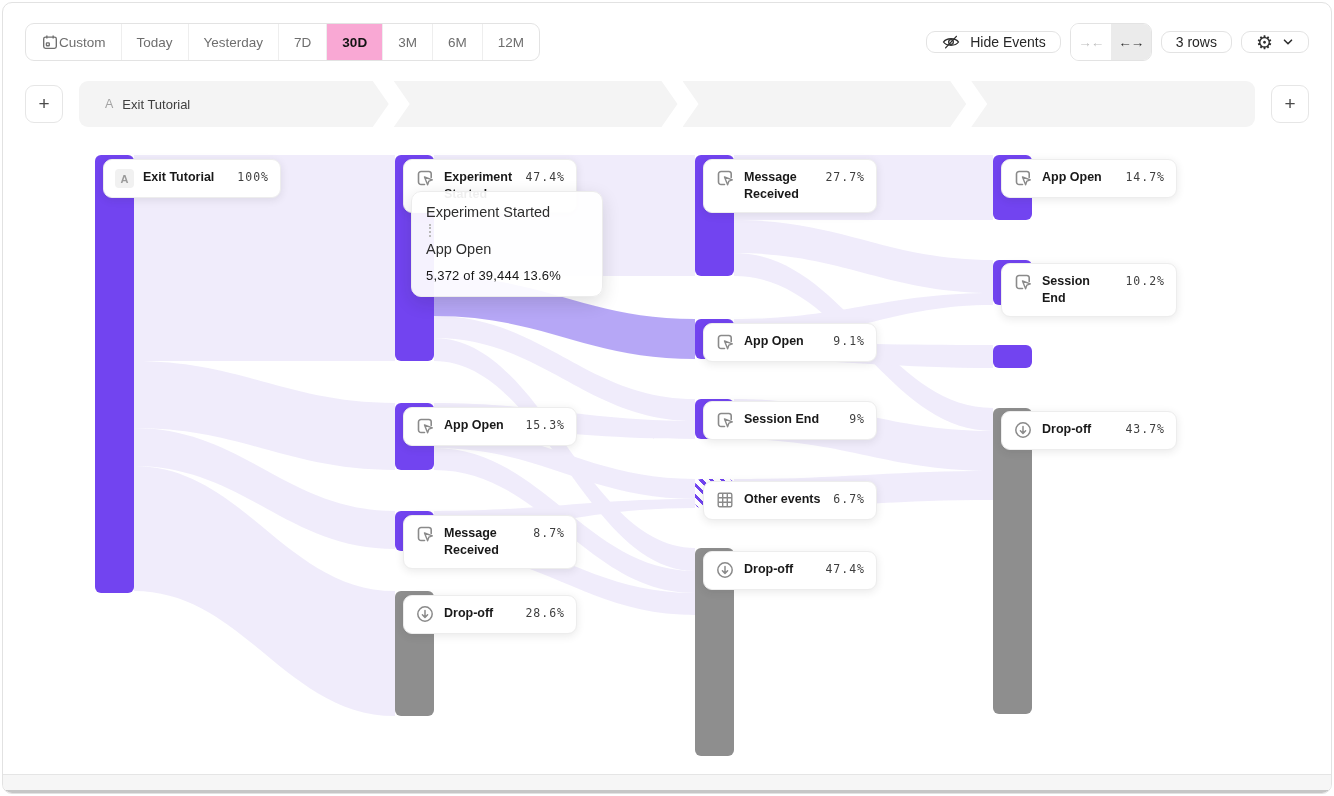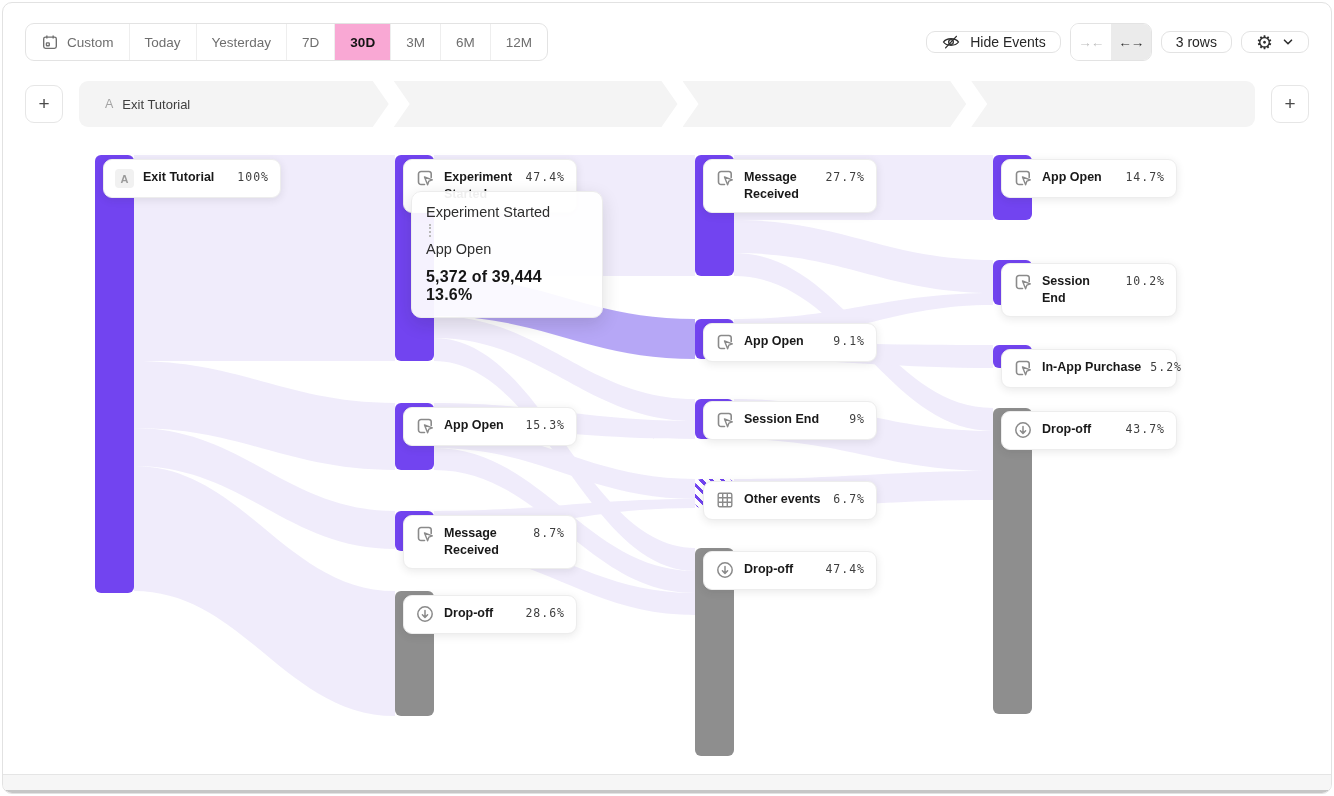--- a/index.html
+++ b/index.html
@@ -2,21 +2,21 @@
 <html><head>
 <meta charset="utf-8">
 <style>
   html,body{margin:0;padding:0;background:#fff;}
   body{width:1334px;height:796px;position:relative;font-family:"Liberation Sans",sans-serif;-webkit-font-smoothing:antialiased;}
   .app{position:absolute;inset:2px;border:1px solid #e2e2e2;border-radius:10px;background:#fff;overflow:hidden;}
 
   
   .toolbar{position:absolute;top:20px;left:22px;right:22px;height:38px;display:flex;align-items:center;z-index:40;}
   .datebar{display:flex;align-items:stretch;height:38px;border:1px solid #e3e3e3;border-radius:9px;background:#fff;overflow:hidden;box-sizing:border-box;}
-  .date-item{display:flex;align-items:center;gap:8px;padding:0 15px;font-size:13.5px;color:#6e6e6e;border-right:1px solid #eeeeee;cursor:pointer;white-space:nowrap;}
+  .date-item{display:flex;align-items:center;padding:0 15px;font-size:13.5px;color:#6e6e6e;border-right:1px solid #eeeeee;cursor:pointer;white-space:nowrap;}
   .date-item:last-child{border-right:none;}
   .date-item.active{background:#f9a8d4;color:#141414;font-weight:700;}
   .tool-right{margin-left:auto;display:flex;align-items:center;gap:9px;}
   .btn{display:flex;align-items:center;gap:9px;height:22px;padding:0 14px;border:1px solid #e3e3e3;border-radius:9px;background:#fff;font-size:14px;color:#272727;box-sizing:border-box;cursor:pointer;white-space:nowrap;}
   .arrow-ctl{display:flex;height:38px;border:1px solid #e3e3e3;border-radius:9px;overflow:hidden;box-sizing:border-box;}
   .arrow-seg{width:40px;display:flex;align-items:center;justify-content:center;font-size:13.5px;letter-spacing:-1px;cursor:pointer;}
   .arrow-seg.dim{color:#bdbdbd;background:#fff;}
   .arrow-seg.on{color:#2b2b2b;background:#ebebeb;}
   .gear-glyph{font-size:19px;color:#2f2f2f;line-height:1;}
 
@@ -39,21 +39,21 @@
   .bar.striped{background:repeating-linear-gradient(45deg,#7244f0 0 3px,#ffffff 3px 7.5px);}
   .node-card{position:absolute;display:flex;align-items:flex-start;gap:9px;background:#fff;border:1px solid #ededed;border-radius:9px;box-shadow:0 2px 8px rgba(40,40,40,.10);padding:9px 11px;box-sizing:border-box;z-index:5;cursor:pointer;}
   .node-icon{flex:0 0 auto;margin-top:-1px;line-height:0;}
   .node-label{flex:1;font-size:12.5px;font-weight:700;color:#191919;line-height:1.35;}
   .node-pct{font-family:"DejaVu Sans Mono",monospace;font-size:11.5px;color:#3f3f3f;letter-spacing:1px;margin-top:1px;white-space:nowrap;}
   .abadge{flex:0 0 auto;width:19px;height:19px;border-radius:4px;background:#f1f1f1;color:#9a9a9a;font-size:11px;font-weight:700;display:flex;align-items:center;justify-content:center;}
 
   .flow-tooltip{position:absolute;left:408px;top:188px;width:162px;background:rgba(255,255,255,.93);border:1px solid #ececec;border-radius:10px;box-shadow:0 6px 18px rgba(30,30,30,.14);padding:12px 14px 13px;box-sizing:content-box;z-index:30;}
   .tt-event{font-size:14.5px;color:#2e2e2e;}
   .tt-dots{width:0;height:13px;border-left:2px dotted #b9b9b9;margin:4px 0 4px 3px;}
-  .tt-stat{margin-top:11px;font-size:16px;font-weight:700;color:#161616;letter-spacing:.2px;}
+  .tt-stat{margin-top:11px;font-size:13px;font-weight:400;color:#161616;letter-spacing:.2px;}
 
   
   .footer{position:absolute;left:0;right:0;bottom:3px;height:15px;background:#f6f6f6;border-top:1px solid #e5e5e5;z-index:45;}
   .bottom-line{position:absolute;left:0;right:0;bottom:0;height:3px;background:#c6c6c6;border-radius:0 0 9px 9px;z-index:46;}
 </style>
 </head>
 <body>
 
 <div class="app">
 
@@ -310,30 +310,20 @@
     <span class="node-icon">
       <svg width="20" height="20" viewBox="0 0 20 20">
         <path d="M16.2 9.5 V5.8 A2.3 2.3 0 0 0 13.9 3.5 H6.1 A2.6 2.6 0 0 0 3.5 6.1 V13.9 A2.6 2.6 0 0 0 6.1 16.5 H9.5" fill="none" stroke="#8a8a8a" stroke-width="1.6" stroke-linecap="round"></path>
         <path d="M9.5 9 L17.3 11.9 L13.9 13.1 L12.6 16.8 Z" fill="none" stroke="#8a8a8a" stroke-width="1.4" stroke-linejoin="round"></path>
       </svg>
     </span>
     <span class="node-label">Session End</span>
     <span class="node-pct">10.2%</span>
   </div>
 
-  <div class="node-card" style="left:998px;top:346px;width:176px;">
-    <span class="node-icon">
-      <svg width="20" height="20" viewBox="0 0 20 20">
-        <path d="M16.2 9.5 V5.8 A2.3 2.3 0 0 0 13.9 3.5 H6.1 A2.6 2.6 0 0 0 3.5 6.1 V13.9 A2.6 2.6 0 0 0 6.1 16.5 H9.5" fill="none" stroke="#8a8a8a" stroke-width="1.6" stroke-linecap="round"></path>
-        <path d="M9.5 9 L17.3 11.9 L13.9 13.1 L12.6 16.8 Z" fill="none" stroke="#8a8a8a" stroke-width="1.4" stroke-linejoin="round"></path>
-      </svg>
-    </span>
-    <span class="node-label" style="white-space:nowrap;">In-App Purchase</span>
-    <span class="node-pct">5.2%</span>
-  </div>
 
   <div class="node-card" style="left:998px;top:408px;width:176px;">
     <span class="node-icon">
       <svg width="20" height="20" viewBox="0 0 20 20" fill="none" stroke="#8a8a8a" stroke-width="1.5">
         <circle cx="10" cy="10" r="7.2"></circle>
         <path d="M10 6.5 V13 M7.4 10.7 L10 13.4 L12.6 10.7" stroke-linecap="round" stroke-linejoin="round"></path>
       </svg>
     </span>
     <span class="node-label">Drop-off</span>
     <span class="node-pct">43.7%</span>

